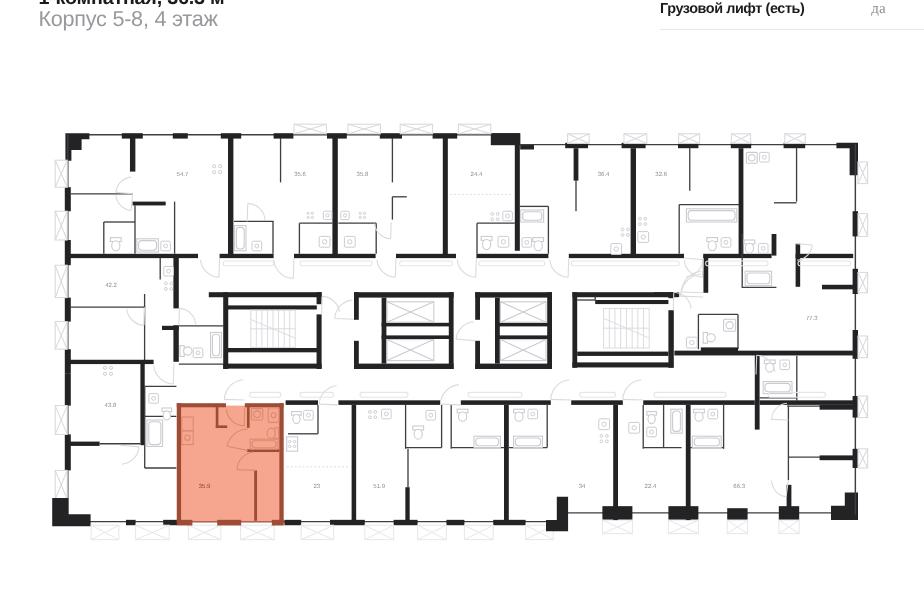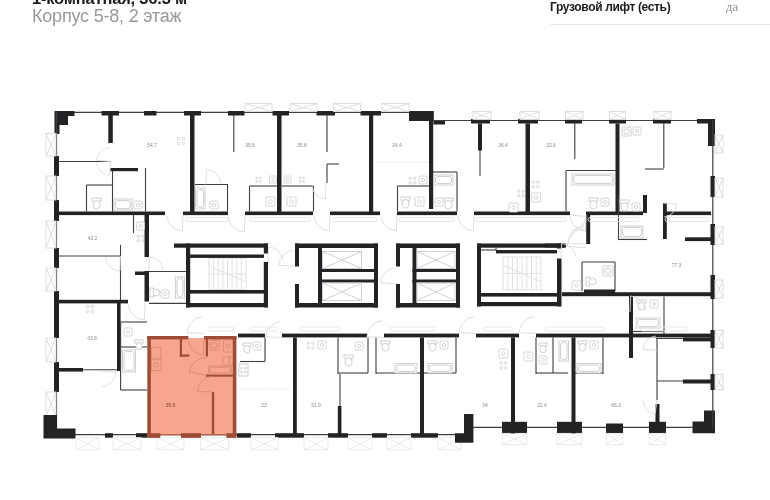--- a/index.html
+++ b/index.html
@@ -8,21 +8,21 @@
 .h2{position:absolute;left:32px;top:5.5px;font-size:18px;color:#98989e;letter-spacing:-0.2px;line-height:20px;}
 .r1{position:absolute;left:550px;top:0px;font-size:12px;font-weight:700;color:#1c1c1e;letter-spacing:-0.35px;}
 .r2{position:absolute;right:32px;top:0px;font-size:12.5px;color:#8e8e93;font-family:Liberation Serif, serif;}
 .div{position:absolute;left:550px;top:24px;width:220px;height:1px;background:#e9e9eb;}
 </style>
 </head>
 <body>
 
 <div class="h1">1-комнатная, 36.3 м²</div>
 
-<div class="h2">Корпус 5-8, 2 этаж</div>
+<div class="h2">Корпус 5-8, 4 этаж</div>
 
 <div class="r1">Грузовой лифт (есть)</div>
 
 <div class="r2">да</div>
 
 <div class="div"></div>
 
 <svg width="770" height="500" viewBox="0 0 770 500" style="position:absolute;left:0;top:0">
 
 <line x1="56" y1="112.3" x2="433" y2="112.3" stroke="#3e3e42" stroke-width="1.2"></line>

